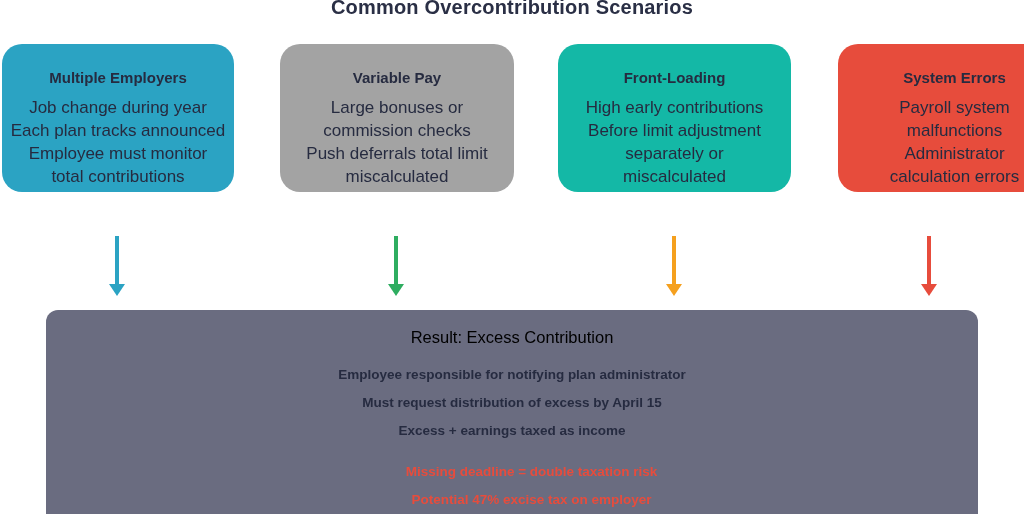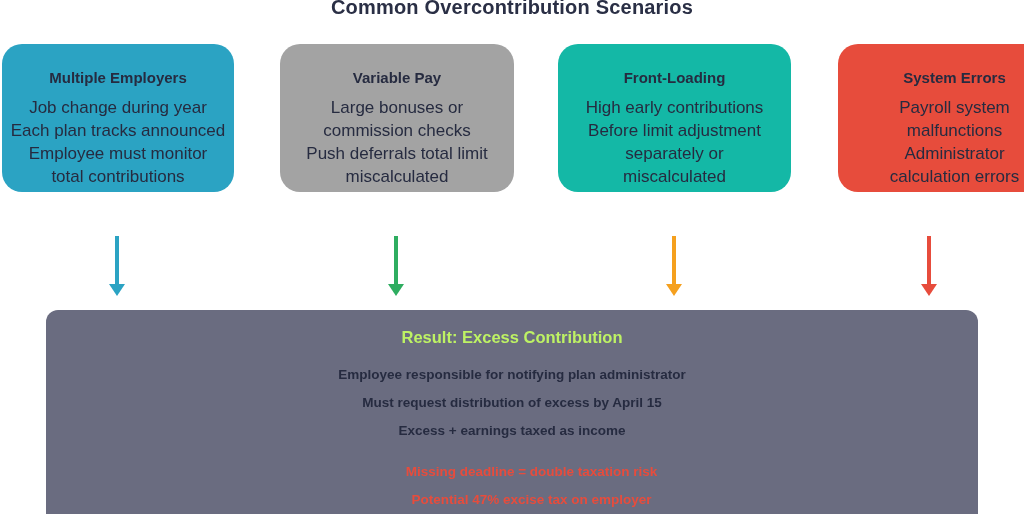--- a/index.html
+++ b/index.html
@@ -70,22 +70,22 @@
     top: 310px;
     width: 932px;
     height: 255px;
     border-radius: 12px;
     text-align: center;
   }
   .result-title {
     margin-top: 16px;
     line-height: 22px;
     font-size: 16.5px;
-    font-weight: 700;
-    color: #bef264;
+    font-weight: 400;
+    color: #000000;
   }
   .result-lines { margin-top: 13px; }
   .result-line {
     line-height: 28px;
     font-size: 13.5px;
     font-weight: 600;
     color: #262b40;
   }
   .warning-lines { margin-top: 13px; padding-left: 39px; }
   .warning-line {

